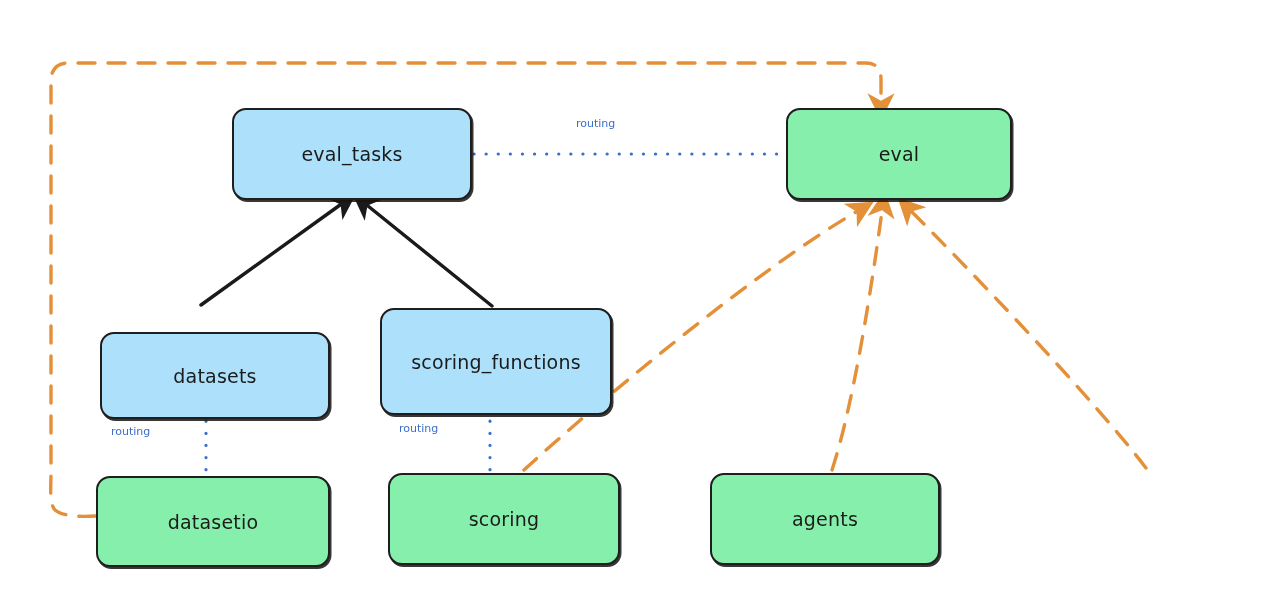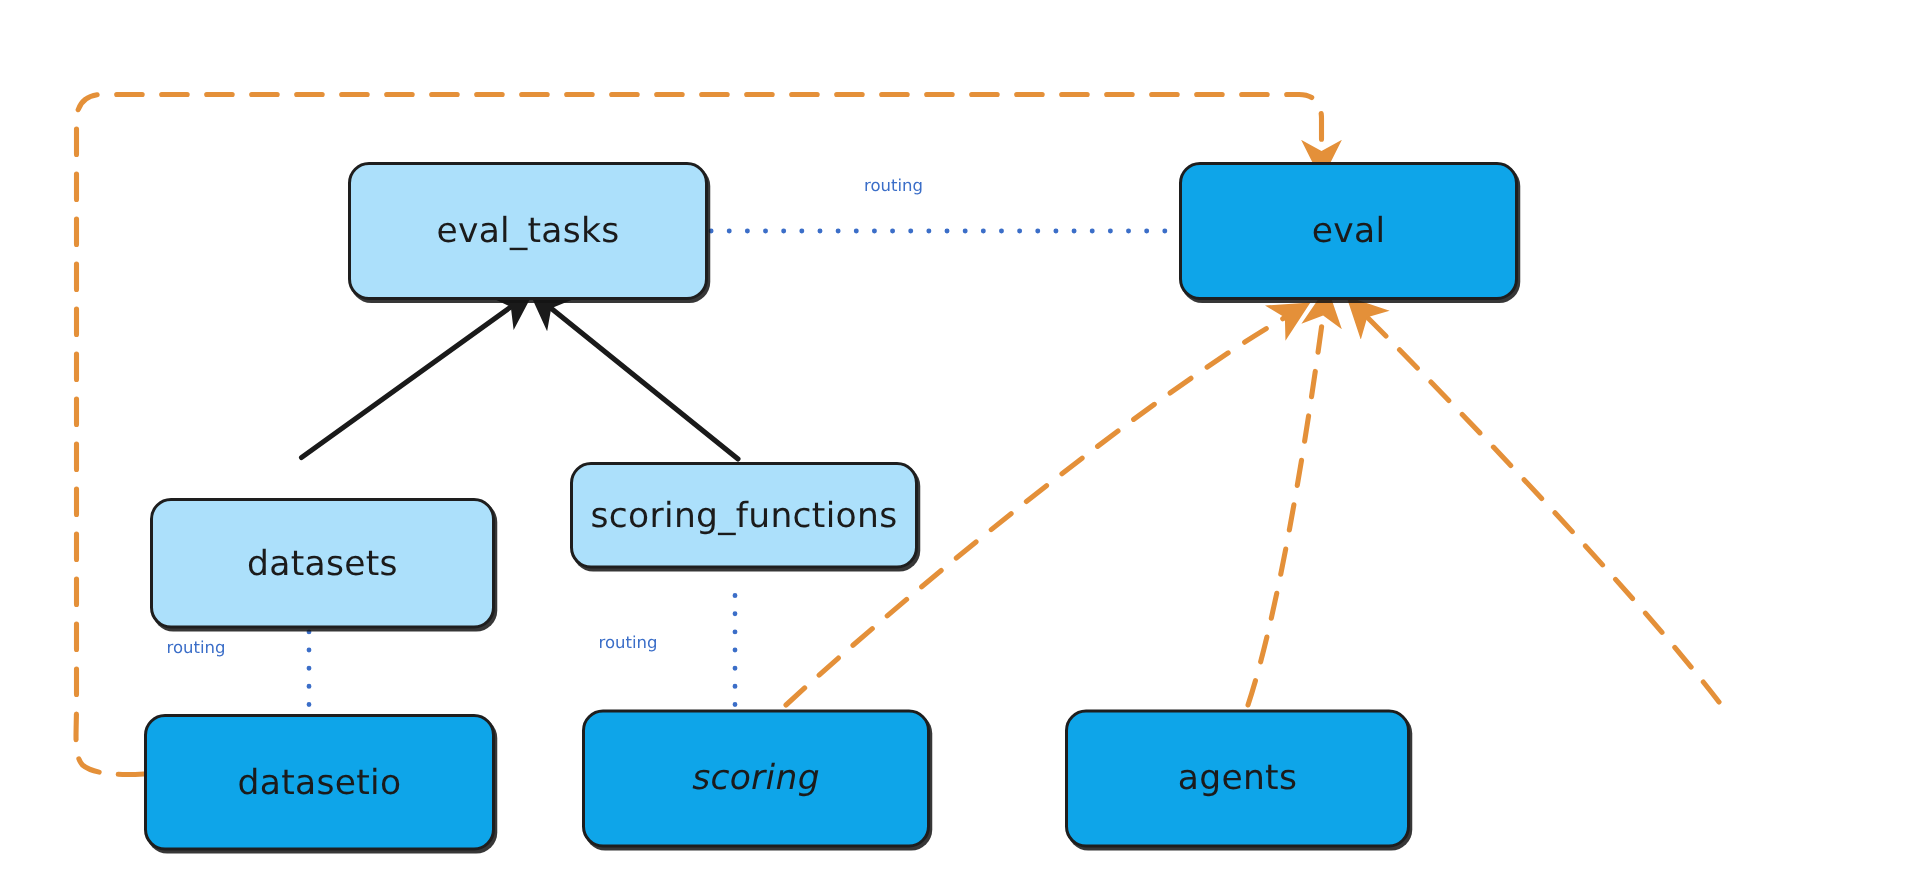--- a/index.html
+++ b/index.html
@@ -28,28 +28,28 @@
   }
   .node {
     position: absolute;
     box-sizing: border-box;
     border: 2.5px solid #1e1e1e;
     border-radius: 14px;
     display: flex;
     align-items: center;
     justify-content: center;
     font-family: "DejaVu Sans", sans-serif;
-    font-size: 23px;
+    font-size: 19px;
     color: #1b1b1b;
     letter-spacing: .2px;
     z-index: 3;
     box-shadow: 1.5px 2px 0 0 rgba(20,20,20,.85);
   }
   .node.blue  { background: #ace0fb; }
-  .node.green { background: #0ea5e9; text-align: right; }
+  .node.green { background: #86efac; text-align: right; }
   .node .label { pointer-events: none; }
 
   .edge-label {
     position: absolute;
     font-family: "DejaVu Sans", sans-serif;
     font-size: 11px;
     color: #3b6ec8;
     z-index: 4;
     white-space: nowrap;
   }
@@ -119,29 +119,29 @@
   </div>
 
   <div class="node green" style="left:786px; top:108px; width:226px; height:92px;">
     <span class="label">eval</span>
   </div>
 
   <div class="node blue" style="left:100px; top:308px; width:230px; height:87px;margin-top:24px;">
     <span class="label">datasets</span>
   </div>
 
-  <div class="node blue" style="left:380px; top:308px; width:232px; height:71px;">
+  <div class="node blue" style="left:380px; top:308px; width:232px; height:107px;">
     <span class="label">scoring_functions</span>
   </div>
 
   <div class="node green" style="left:96px; top:476px; width:234px; height:91px;">
     <span class="label">datasetio</span>
   </div>
 
-  <div class="node green" style="left:388px; top:473px; width:232px; height:92px;font-style:italic;">
+  <div class="node green" style="left:388px; top:473px; width:232px; height:92px;">
     <span class="label">scoring</span>
   </div>
 
   <div class="node green" style="left:710px; top:473px; width:230px; height:92px;">
     <span class="label">agents</span>
   </div>
 
 
 </div>
 

